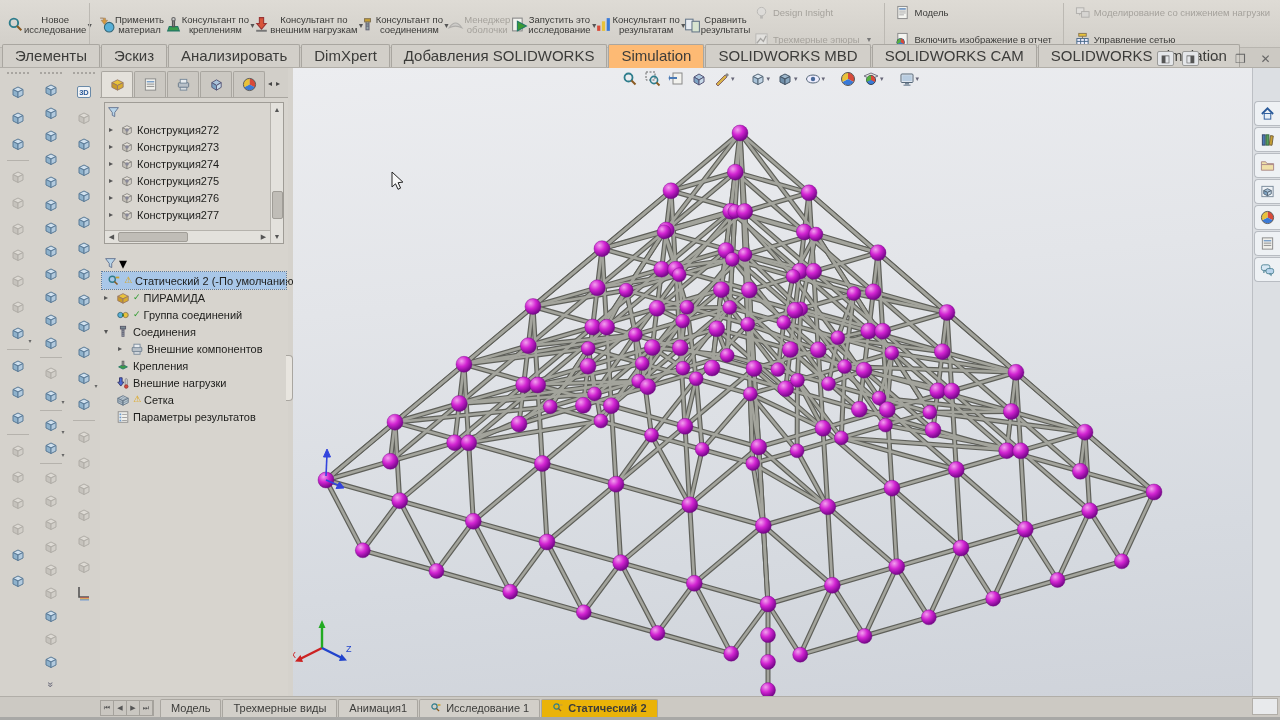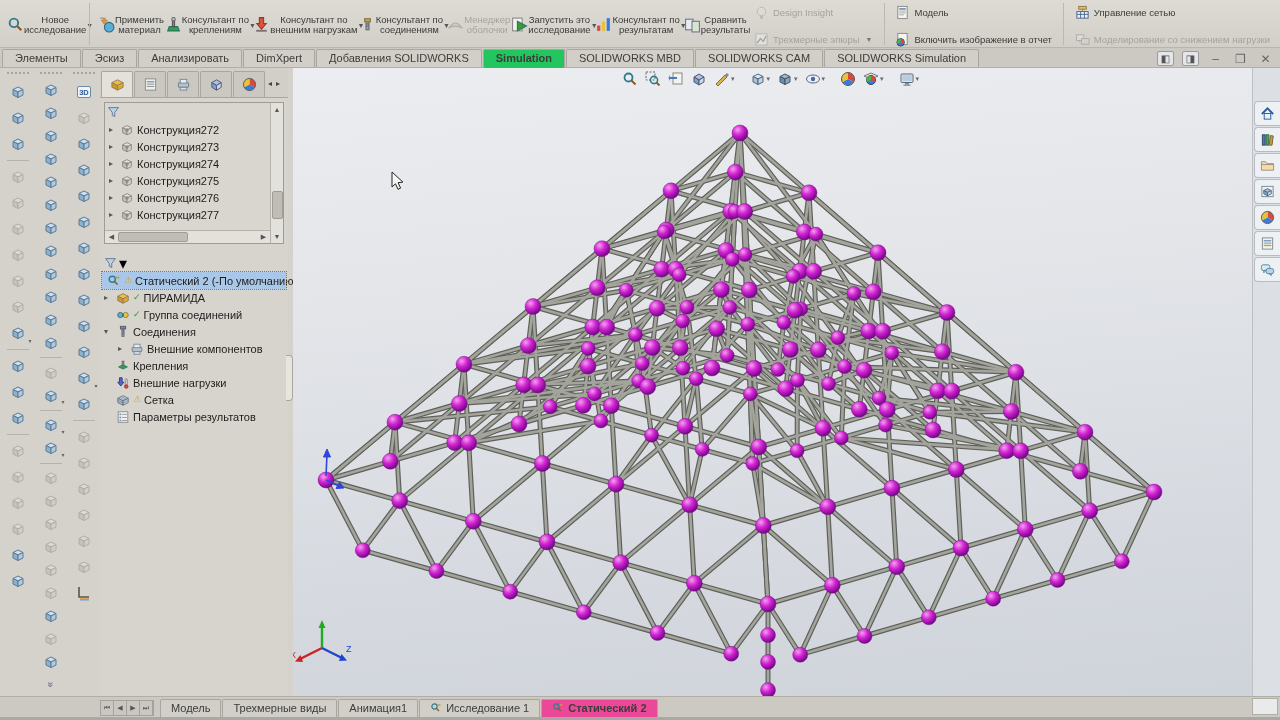--- a/index.html
+++ b/index.html
@@ -18,23 +18,23 @@
   .rbtn.dis .rlab{color:#a5a29c;}
   .rbtn.dis .ric, .rstack .row.dis .ric{filter:grayscale(1) opacity(.5);}
   .rsep{width:1px;background:#bcb9b3;margin:2px 3px;}
   .rstack{display:flex;flex-direction:column;justify-content:flex-start;padding:2px 4px;gap:8px;}
   .rstack .row{display:flex;align-items:center;gap:4px;font-size:9.5px;color:#3a3a38;white-space:nowrap;padding:1px 3px;border:1px solid transparent;border-radius:2px;}
   .rstack .row.dis{color:#a5a29c;}
   .rstack .caret{font-size:7px;color:#777;margin-left:2px;}
   
   #tabstrip{left:0;top:48px;width:1280px;height:20px;background:#ccc9c3;border-bottom:1px solid #b1aea8;
     display:flex;align-items:flex-end;padding-left:2px;}
-  .dtab{font-size:11px;color:#3c3c3a;padding:2px 12px 3px 12px;border:1px solid #a9a6a0;border-bottom:none;
+  .dtab{font-size:15px;color:#3c3c3a;padding:2px 12px 3px 12px;border:1px solid #a9a6a0;border-bottom:none;
     background:#d2cfc9;margin-right:1px;border-radius:2px 2px 0 0;white-space:nowrap;}
-  .dtab.active{background:#22c55e;font-weight:bold;position:relative;top:1px;padding-bottom:4px;}
+  .dtab.active{background:#fdba74;font-weight:normal;position:relative;top:1px;padding-bottom:4px;}
   #winbtns{position:absolute;right:6px;top:51px;display:flex;gap:8px;align-items:center;}
   .wbtn{width:17px;height:15px;border:1px solid #9a9a98;background:#e4e6e9;color:#555;font-size:10px;
     display:flex;align-items:center;justify-content:center;border-radius:2px;}
   .wbtn.flat{border:none;background:transparent;font-size:12px;color:#666;}
   
   #lefttools{left:0;top:68px;width:100px;height:628px;background:#d5d2cc;display:flex;gap:2px;padding-left:2px;}
   .tcol{width:31px;display:flex;flex-direction:column;align-items:center;padding-top:2px;}
   .tcol .grip{width:22px;height:4px;border-top:2px dotted #a8a5a0;margin:2px 0 3px 0;}
   .ticn{width:26px;height:26px;display:flex;align-items:center;justify-content:center;border-radius:2px;position:relative;}
   .ticn .dd{position:absolute;right:-1px;bottom:2px;font-size:6px;color:#666;}
@@ -68,21 +68,21 @@
   .hicon .dd{font-size:7px;color:#667;margin-left:1px;}
   .hsep{width:5px;}
   
   #taskpane{left:1252px;top:68px;width:28px;height:628px;background:#dcdfe3;border-left:1px solid #bcbfc4;}
   .ptico{width:26px;height:25px;margin:1px 0 1px 1px;background:#eef1f4;border:1px solid #b8bcc2;border-right:none;border-radius:4px 0 0 4px;display:flex;align-items:center;justify-content:center;}
   
   #bottombar{left:0;top:696px;width:1280px;height:21px;background:#ccc9c3;border-top:1px solid #b1aea8;display:flex;align-items:flex-end;}
   #btnav{display:flex;margin:0 6px 1px 100px;border:1px solid #a5a29c;background:#c2bfb9;}
   #btnav .nb{width:13px;height:14px;font-size:7px;color:#555;display:flex;align-items:center;justify-content:center;border-right:1px solid #a5a29c;background:#cac7c1;}
   .btab{font-size:11px;color:#3c3c3a;padding:2px 10px 3px 10px;border:1px solid #a9a6a0;border-bottom:none;background:#d2cfc9;margin-right:1px;border-radius:2px 2px 0 0;display:flex;align-items:center;gap:4px;white-space:nowrap;}
-  .btab.active{background:#ec4899;font-weight:bold;}
+  .btab.active{background:#eab308;font-weight:bold;}
   #bstrip{left:0;top:717px;width:1280px;height:3px;background:#a8a8a6;}
   #brcell{position:absolute;right:2px;top:698px;width:26px;height:17px;background:#e8eaec;border:1px solid #b1aea8;}
   svg{display:block;}
 </style>
 </head>
 <body>
 
 <div id="ribbon" class="abs">
     <div class="rbtn">
       <div class="ric">
@@ -217,42 +217,42 @@
             <circle cx="6" cy="11" r="4" fill="#3a7ad8" stroke="#345"></circle>
             <path d="M6 11 L6 7 A4 4 0 0 1 9.4 12.8 Z" fill="#d84a3a"></path>
             <path d="M6 11 L2.6 12.8 A4 4 0 0 1 6 7 Z" fill="#58b040"></path>
           </svg>
         </span>
         <span>Включить изображение в отчет</span>
       </div>
     </div>
     <div class="rsep"></div>
     <div class="rstack">
+      <div class="row dis">
+        <span class="ric">
+          <svg width="15" height="15" viewBox="0 0 16 16">
+            <rect x="1.5" y="3" width="8" height="6" fill="#dce4ec" stroke="#789"></rect>
+            <rect x="7" y="7" width="8" height="6" fill="#c8d4e0" stroke="#789"></rect>
+            <line x1="5" y1="9" x2="5" y2="11" stroke="#789"></line>
+          </svg>
+        </span>
+        <span>Моделирование со снижением нагрузки</span>
+      </div>
       <div class="row">
         <span class="ric">
           <svg width="15" height="15" viewBox="0 0 16 16">
             <rect x="4" y="1.5" width="8" height="3" fill="#e8c23a" stroke="#875"></rect>
             <rect x="2" y="7" width="12" height="7" fill="#eef" stroke="#468"></rect>
             <line x1="2" y1="10" x2="14" y2="10" stroke="#468"></line>
             <line x1="6" y1="7" x2="6" y2="14" stroke="#468"></line>
             <line x1="10" y1="7" x2="10" y2="14" stroke="#468"></line>
             <line x1="8" y1="4.5" x2="8" y2="7" stroke="#875"></line>
           </svg>
         </span>
         <span>Управление сетью</span>
-      </div>
-      <div class="row dis">
-        <span class="ric">
-          <svg width="15" height="15" viewBox="0 0 16 16">
-            <rect x="1.5" y="3" width="8" height="6" fill="#dce4ec" stroke="#789"></rect>
-            <rect x="7" y="7" width="8" height="6" fill="#c8d4e0" stroke="#789"></rect>
-            <line x1="5" y1="9" x2="5" y2="11" stroke="#789"></line>
-          </svg>
-        </span>
-        <span>Моделирование со снижением нагрузки</span>
       </div>
     </div>
   </div>
 
 <div id="tabstrip" class="abs">
     <div class="dtab">Элементы</div>
     <div class="dtab">Эскиз</div>
     <div class="dtab">Анализировать</div>
     <div class="dtab">DimXpert</div>
     <div class="dtab">Добавления SOLIDWORKS</div>

